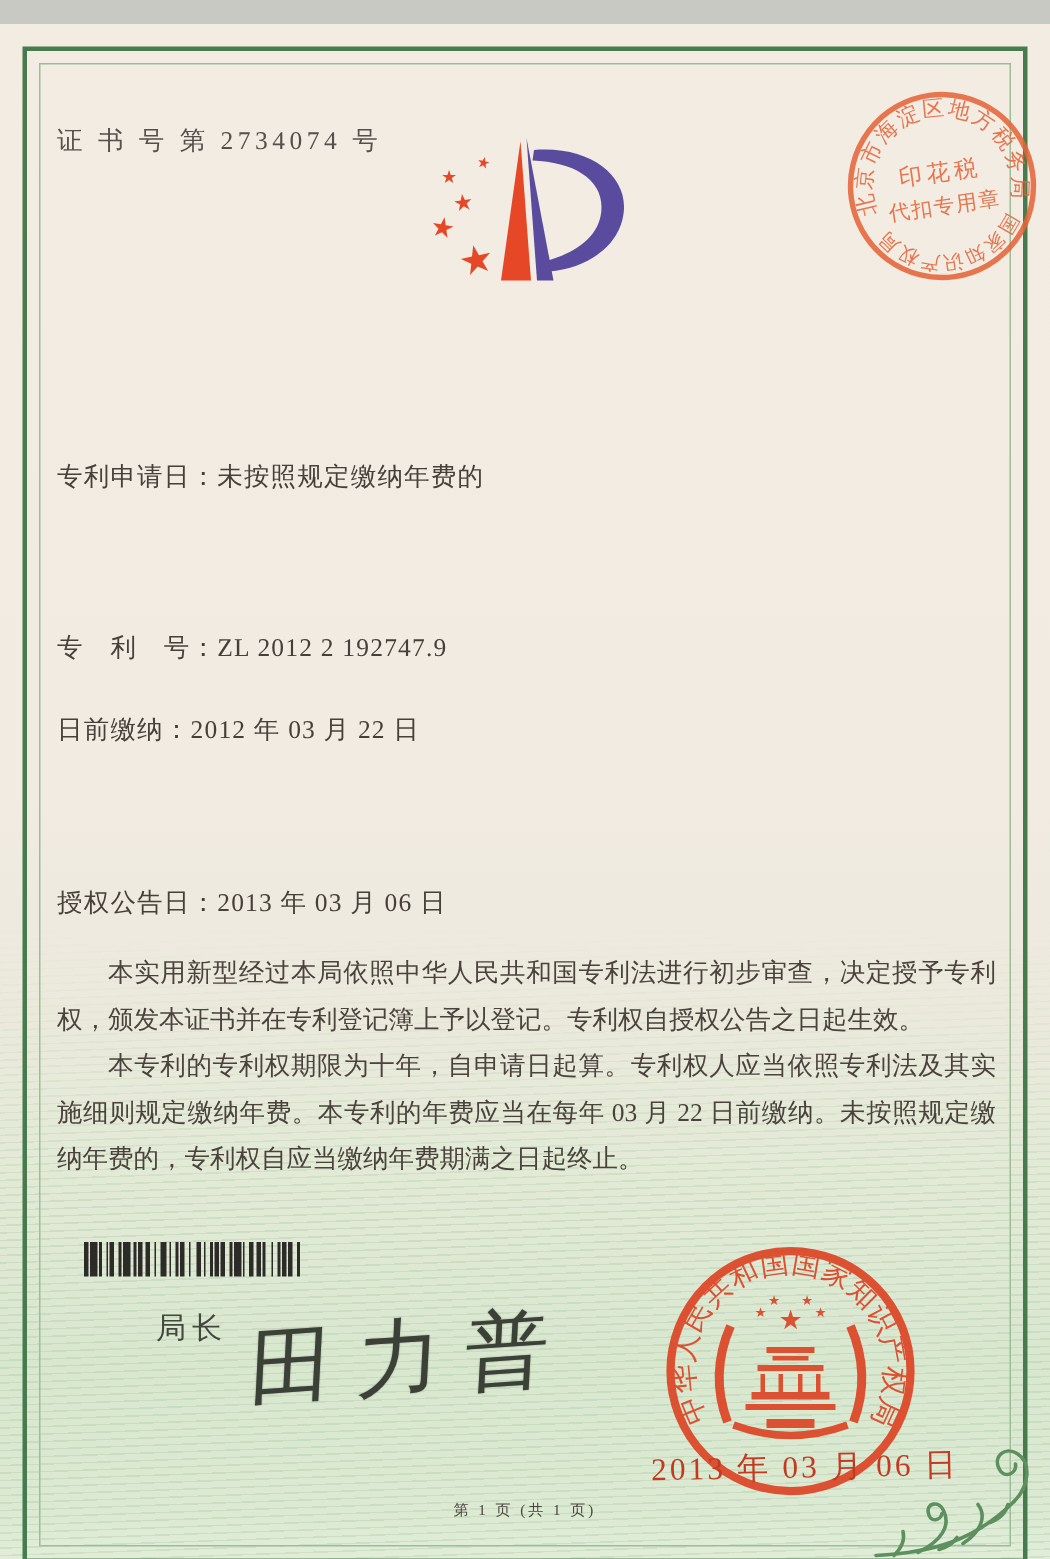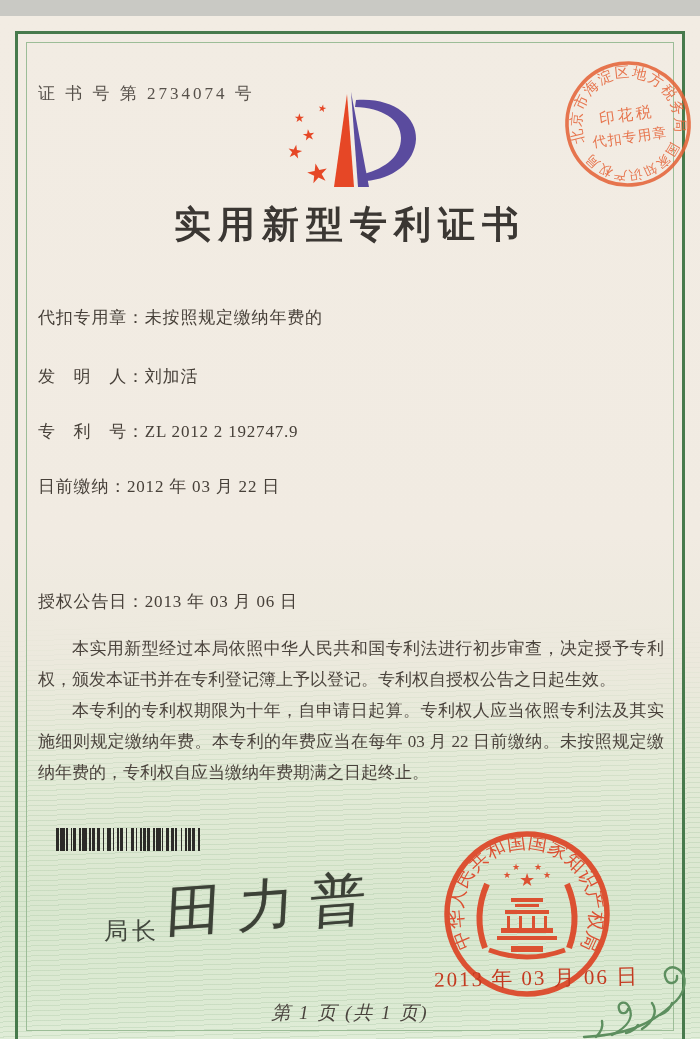--- a/index.html
+++ b/index.html
@@ -19,25 +19,25 @@
   .cert-no{position:absolute;left:38px;top:66px;font-size:17px;letter-spacing:3px;color:#56504a;}
   .title{position:absolute;left:0;right:0;top:184px;text-align:center;font-size:37px;font-weight:bold;letter-spacing:7px;color:#3b3733;}
   .field{position:absolute;left:38px;font-size:17px;color:#474039;letter-spacing:.8px;white-space:nowrap;}
   .f0{top:290px}.f1{top:349px}.f2{top:404px}.f3{top:459px}.f4{top:515px}.f5{top:574px}
   .redaction{display:inline-block;vertical-align:-4px;width:268px;height:21px;border-radius:2px;
     background:linear-gradient(90deg,#eeeae3 0 14%,#f8f6f2 14% 30%,#e7e4de 30% 48%,#f5f3ef 48% 66%,#ebe8e2 66% 84%,#f1efe9 84% 100%);
     filter:blur(2px);}
   .paras{position:absolute;left:38px;top:618px;width:626px;font-size:17px;line-height:1.82;color:#4a433c;text-align:justify;}
   .paras p{margin:0;text-indent:2em;}
   .barcode{position:absolute;left:56px;top:812px;height:23px;display:flex;align-items:stretch;}
-  .sig-label{position:absolute;left:104px;top:899px;font-size:24px;letter-spacing:4px;color:#42483e;}
+  .sig-label{position:absolute;left:104px;top:856px;font-size:20px;letter-spacing:4px;color:#42483e;}
   .sig-name{position:absolute;left:166px;top:852px;font-size:56px;color:#3c4137;letter-spacing:16px;
     transform:rotate(-4deg) skewX(-7deg);white-space:nowrap;text-shadow:0 0 1px rgba(60,65,55,.6);}
   .seal-date{position:absolute;left:434px;top:948px;font-size:21px;letter-spacing:2px;color:#c43a20;transform:rotate(-1deg);z-index:6;}
-  .footer{position:absolute;left:0;right:0;top:984px;text-align:center;font-size:19px;letter-spacing:2px;color:#4a443e;font-style:italic;}
+  .footer{position:absolute;left:0;right:0;top:984px;text-align:center;font-size:10px;letter-spacing:2px;color:#4a443e;}
   svg{position:absolute;overflow:visible;}
   .logo-svg{left:272px;top:74px;}
   .tax-svg{left:548px;top:28px;transform:rotate(-8deg);opacity:.88;}
   .seal-svg{left:427px;top:798px;opacity:.93;z-index:5;}
   .flourish-svg{left:582px;top:933px;}
 </style>
 </head>
 <body>
 
 <div id="page">
@@ -67,27 +67,23 @@
     <text font-size="14.5" fill="#e5653a" letter-spacing="1.5">
       <textPath href="#taxTop">北京市海淀区地方税务局</textPath>
     </text>
     <text font-size="13" fill="#e5653a" letter-spacing="1">
       <textPath href="#taxBottom">国家知识产权局</textPath>
     </text>
     <text x="80" y="76" font-size="15.5" fill="#e5653a" letter-spacing="3" text-anchor="middle">印花税</text>
     <text x="80" y="98" font-size="14" fill="#e5653a" letter-spacing="1" text-anchor="middle">代扣专用章</text>
   </svg>
 
-  <div class="title">实用新型专利证书</div>
 
   <div class="field f0">
-    <span>代扣专用章：</span><span>未按照规定缴纳年费的</span>
-  </div>
-  <div class="field f1">
-    <span>发　明　人：</span><span>刘加活</span>
+    <span>专利申请日：</span><span>未按照规定缴纳年费的</span>
   </div>
   <div class="field f2">
     <span>专　利　号：</span><span>ZL 2012 2 192747.9</span>
   </div>
   <div class="field f3">
     <span>日前缴纳：</span><span>2012 年 03 月 22 日</span>
   </div>
   <div class="field f5">
     <span>授权公告日：</span><span>2013 年 03 月 06 日</span>
   </div>

